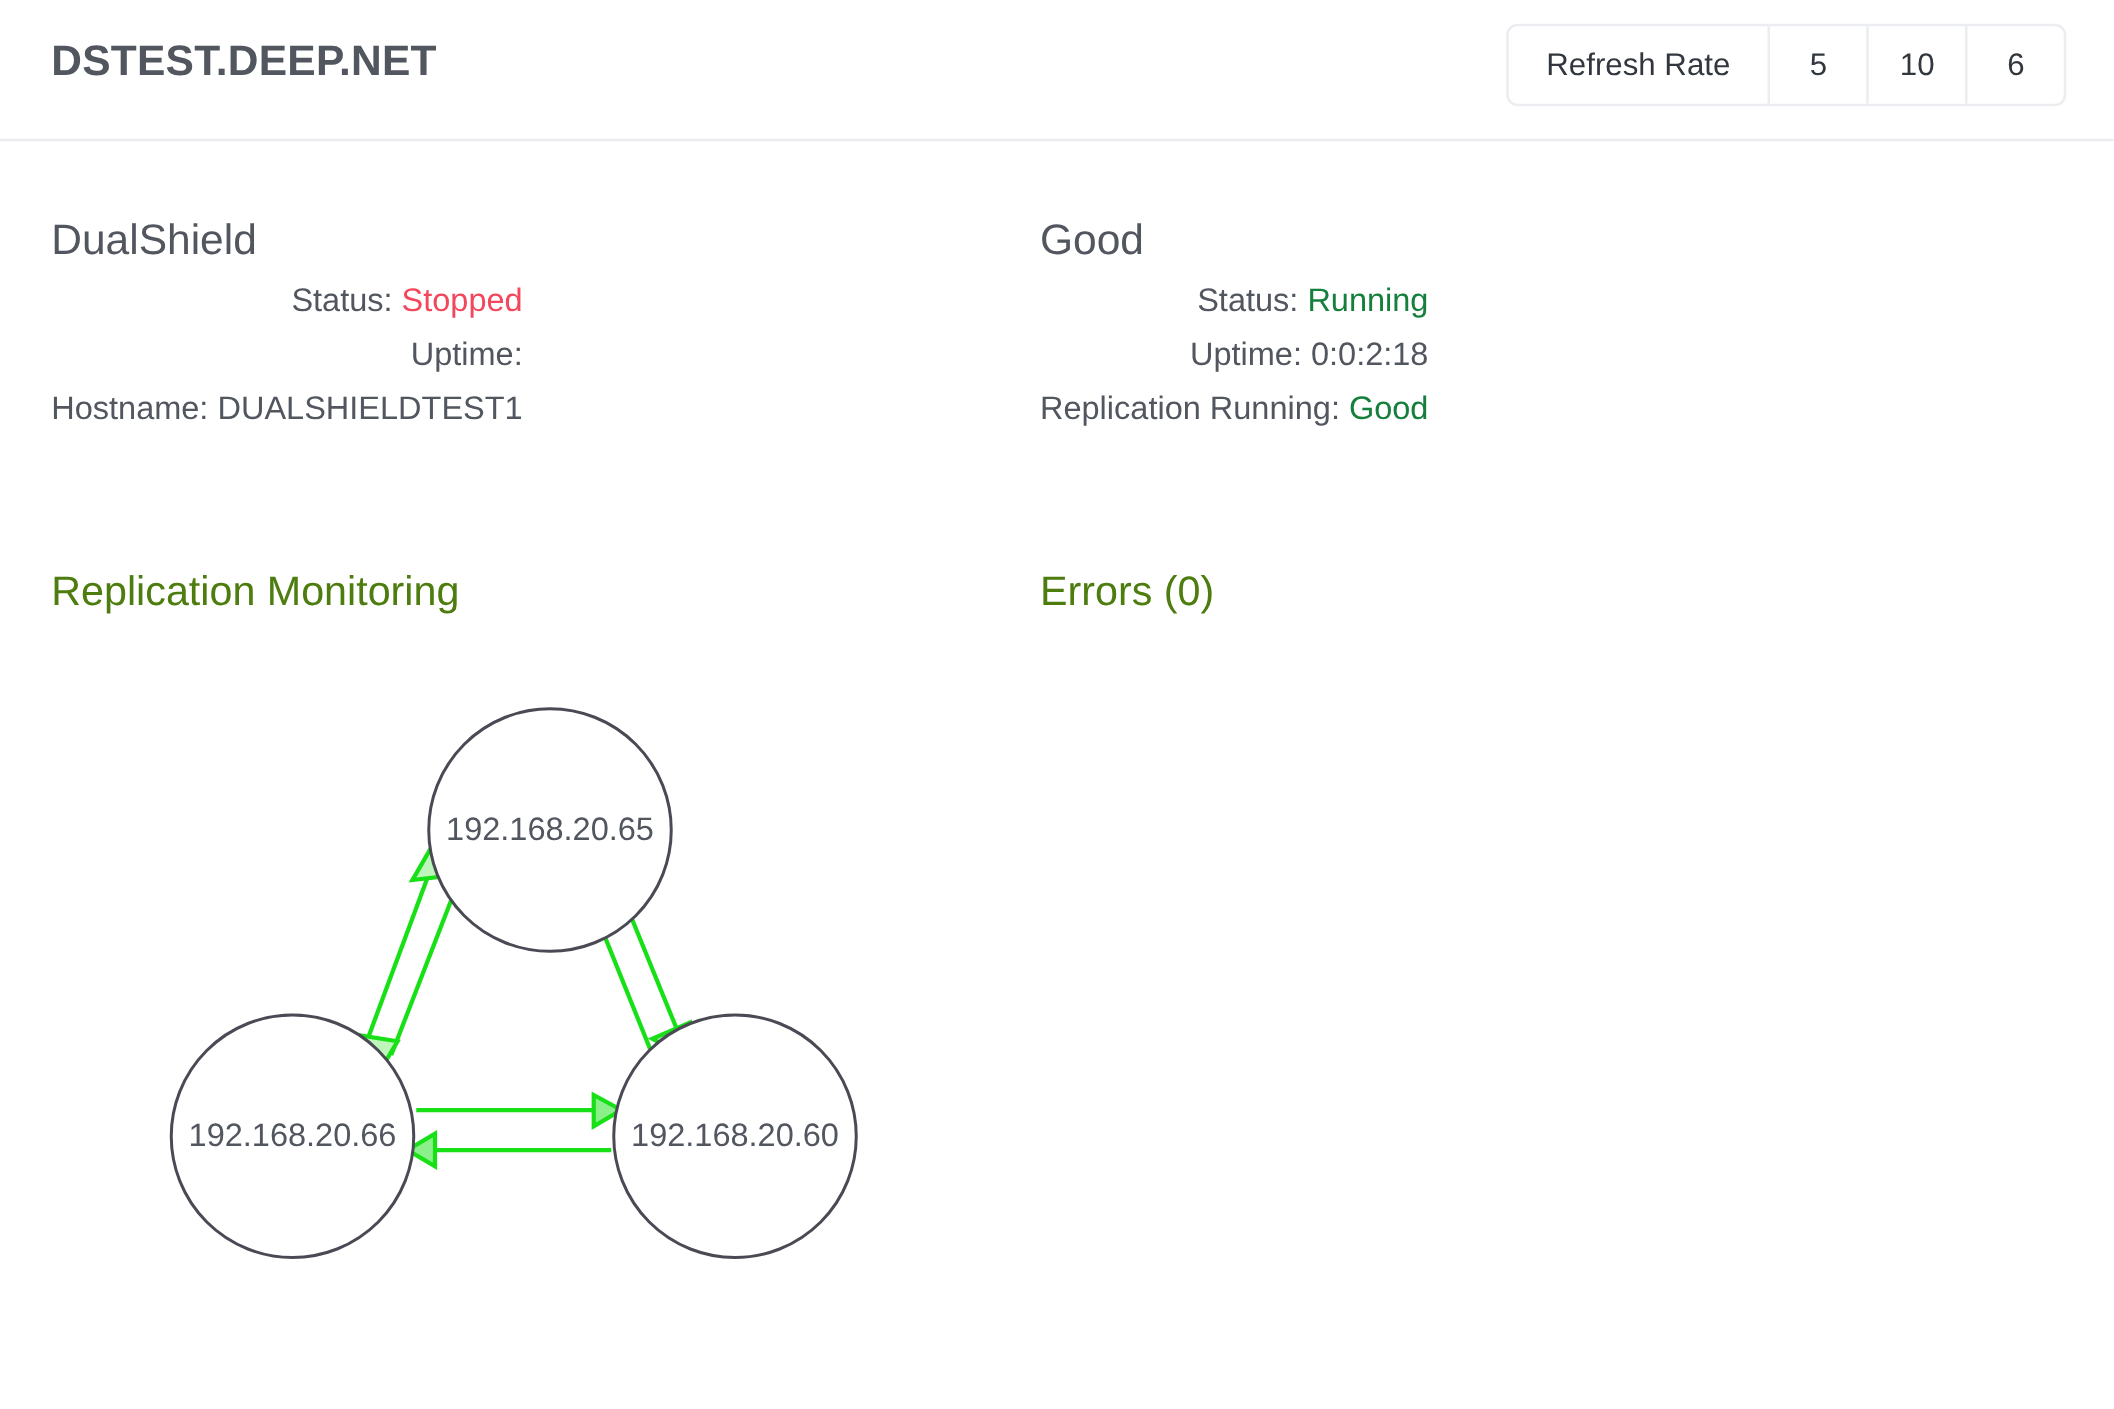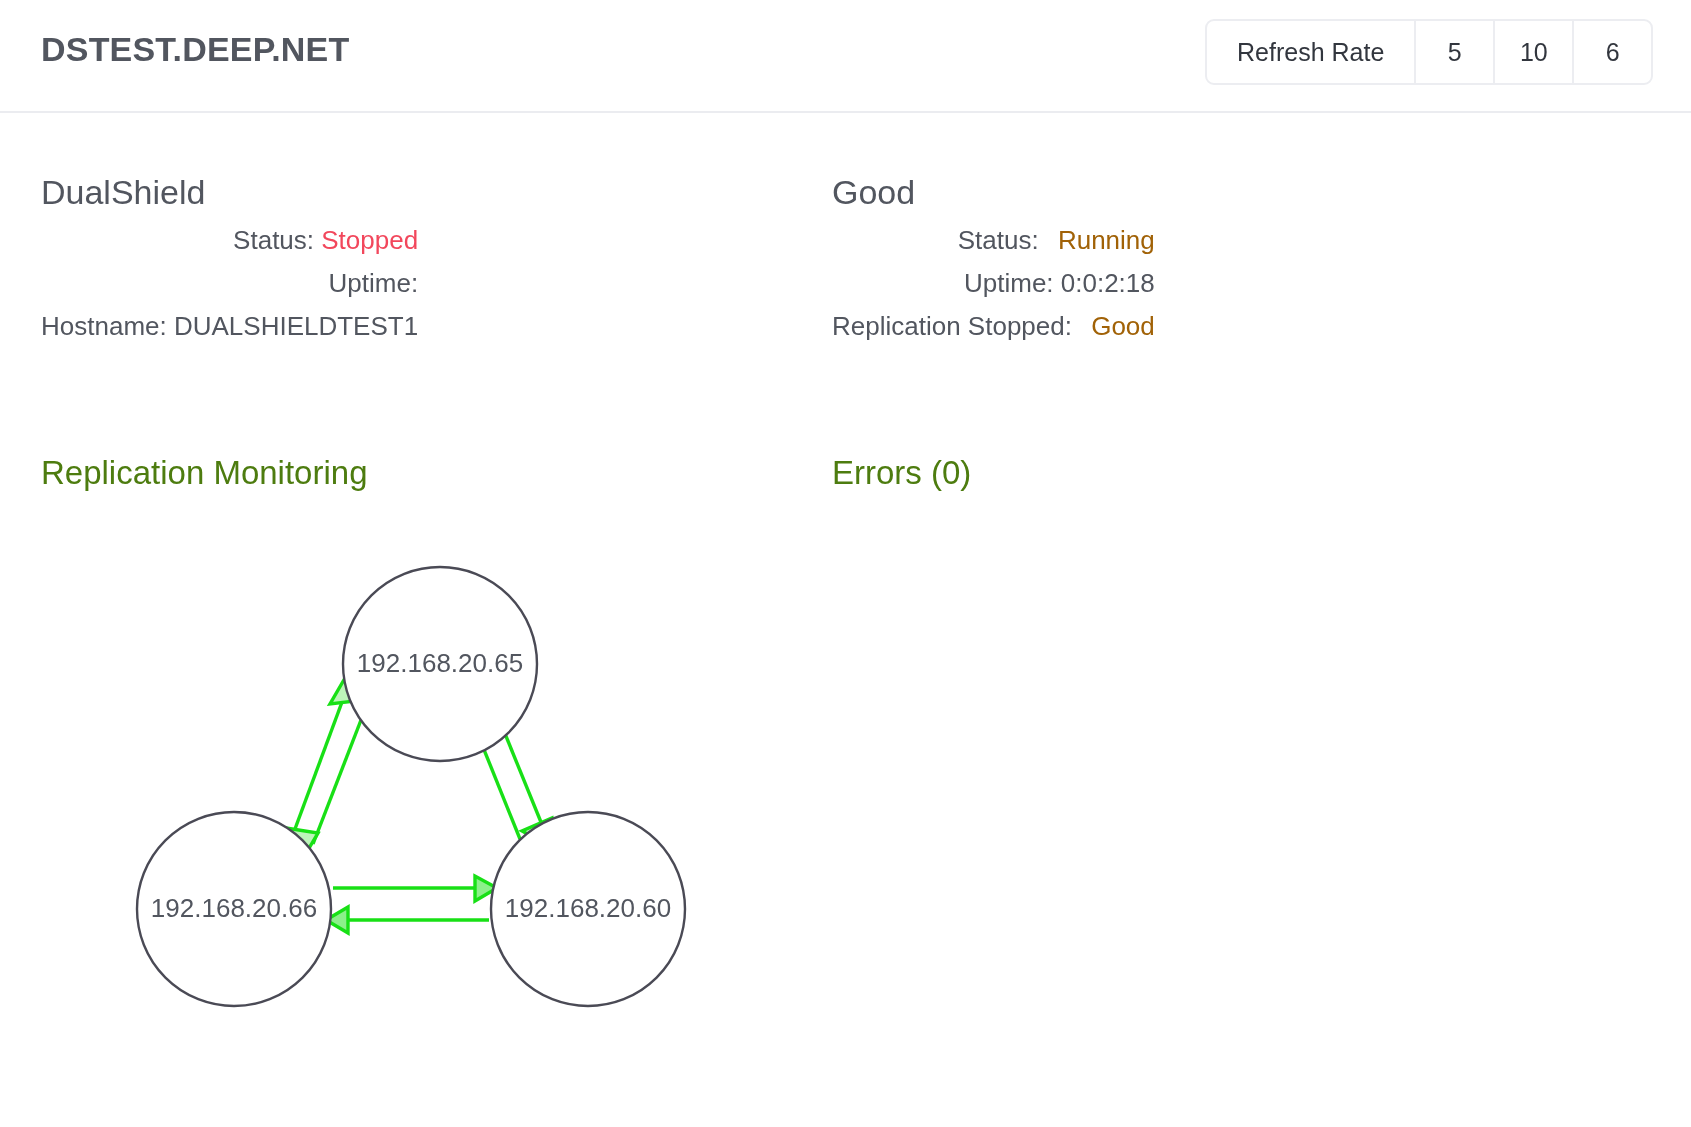--- a/index.html
+++ b/index.html
@@ -51,21 +51,21 @@
   #panel-mysql      { left: 832px; top: 172px; }
 
   .panel-title {
     font-size: 34px; font-weight: 400; color: #52565f;
     line-height: 40px; margin-bottom: 7px; white-space: nowrap;
   }
   .panel-row {
     font-size: 26px; line-height: 43px; color: #52565f; white-space: nowrap; text-align: right;
   }
   .val-stopped { color: #f2475c; }
-  .val-ok      { color: #a16207; margin-left: 12px; }
+  .val-ok      { color: #15803d; }
 
   
   #heading-replication { position: absolute; left: 41px;  top: 452px; }
   #heading-errors      { position: absolute; left: 832px; top: 452px; }
   .section-title {
     font-size: 33px; font-weight: 400; color: #4d7c0f;
     line-height: 42px; white-space: nowrap;
   }
 
   
@@ -130,21 +130,21 @@
       <span>Status: </span>
       <span class="val-ok">Running</span>
     </div>
 
     <div class="panel-row">
       <span>Uptime: </span>
       <span>0:0:2:18</span>
     </div>
 
     <div class="panel-row">
-      <span>Replication Stopped: </span>
+      <span>Replication Running: </span>
       <span class="val-ok">Good</span>
     </div>
   </div>
 
   <div id="heading-replication">
     <div class="section-title">Replication Monitoring</div>
   </div>
 
   <div id="heading-errors">
     <div class="section-title">Errors (0)</div>

